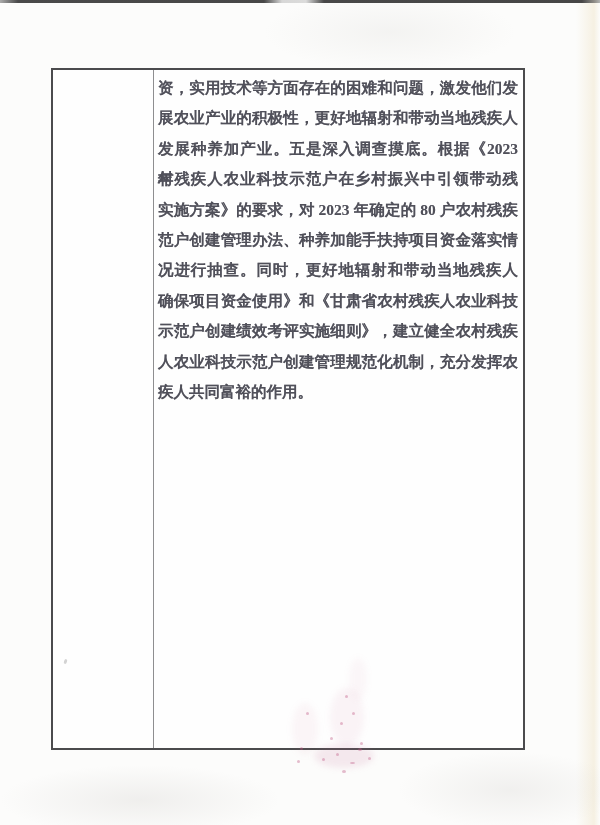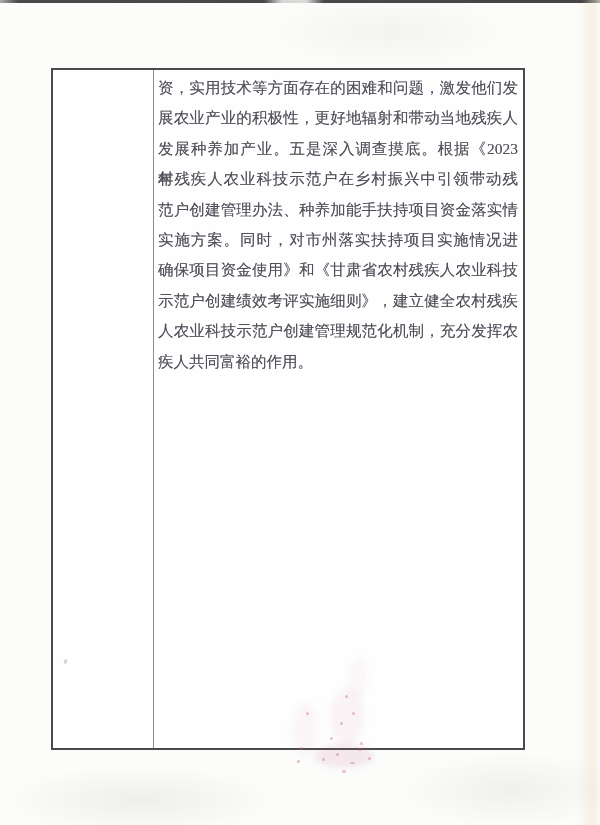--- a/index.html
+++ b/index.html
@@ -30,20 +30,21 @@
     background: #fefefe;
   }
   .cell-left {
     width: 100px;
     border-right: 1px solid #8e8e90;
   }
   .cell-right {
     flex: 1;
     padding: 3px 5px 16px 4px;
     overflow: hidden;
+    font-weight: bold;
   }
   .line {
     font-size: 15.5px;
     line-height: 30.4px;
     height: 30.4px;
     color: #50505a;
     text-align: justify;
     text-align-last: justify;
     text-shadow: 0 0 0.4px rgba(80,80,90,0.5);
   }
@@ -80,22 +81,23 @@
 
   <div class="top-edge"></div>
 
   <div class="doc-table">
     <div class="cell-left"></div>
     <div class="cell-right">
       <div class="line">资，实用技术等方面存在的困难和问题，激发他们发</div>
       <div class="line">展农业产业的积极性，更好地辐射和带动当地残疾人</div>
       <div class="line">发展种养加产业。五是深入调查摸底。根据《2023 年</div>
       <div class="line">村残疾人农业科技示范户在乡村振兴中引领带动残</div>
+      <div class="line">实施方案》的要求，对 2023 年确定的 80 户农村残疾</div>
       <div class="line">范户创建管理办法、种养加能手扶持项目资金落实情</div>
-      <div class="line">实施方案。同时，对市州落实扶持项目实施情况进</div>
+      <div class="line">况进行抽查。同时，更好地辐射和带动当地残疾人</div>
       <div class="line">确保项目资金使用》和《甘肃省农村残疾人农业科技</div>
       <div class="line">示范户创建绩效考评实施细则》，建立健全农村残疾</div>
       <div class="line">人农业科技示范户创建管理规范化机制，充分发挥农</div>
       <div class="line last">疾人共同富裕的作用。</div>
     </div>
   </div>
 
   <div class="stain-blob sb1"></div>
   <div class="stain-blob sb2"></div>
   <div class="stain-blob sb3"></div>

